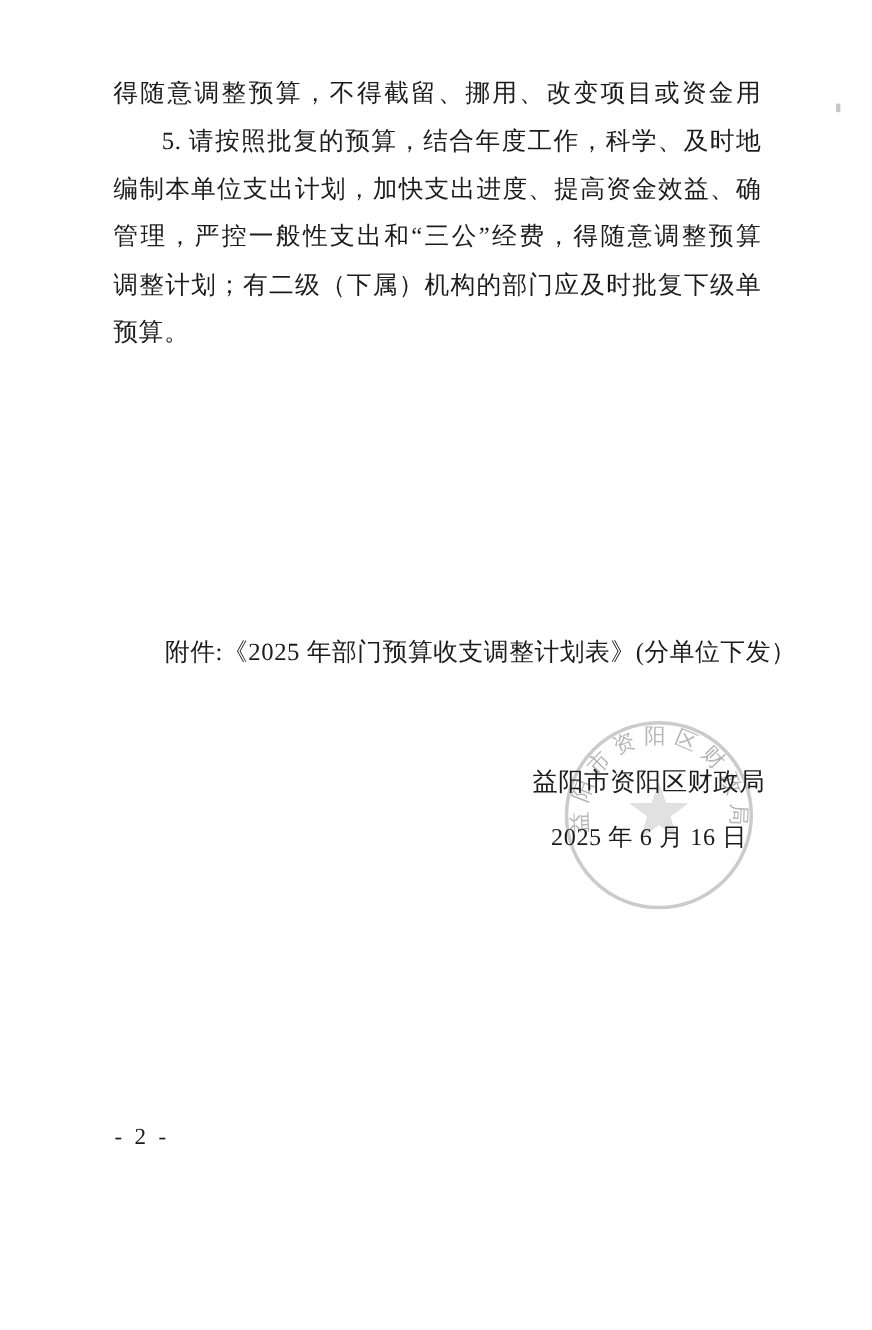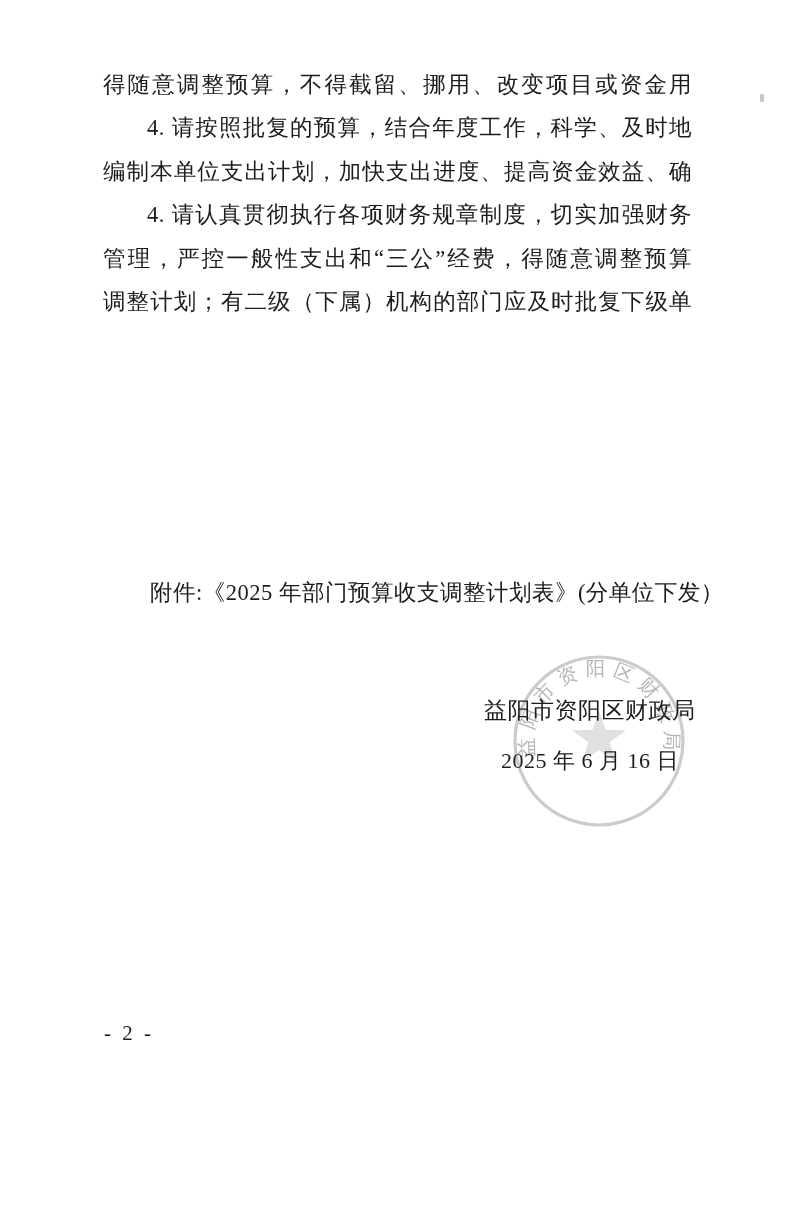--- a/index.html
+++ b/index.html
@@ -99,25 +99,25 @@
         <textPath href="#sealArcTop" startOffset="50%" text-anchor="middle">益阳市资阳区财政局</textPath>
       </text>
       <text font-size="8" fill="#b5b5b5" letter-spacing="2.5" font-family="DejaVu Sans Mono, monospace">
         <textPath href="#sealArcBottom" startOffset="50%" text-anchor="middle">309000-6-450</textPath>
       </text>
     </g>
   </svg>
 
   <div class="body-text">
     <div class="bline full">得随意调整预算，不得截留、挪用、改变项目或资金用途。</div>
-    <div class="bline full indent">4. 请按照批复的预算，结合年度工作，科学、及时地</div>
+    <div class="bline full indent">5. 请按照批复的预算，结合年度工作，科学、及时地</div>
     <div class="bline full">编制本单位支出计划，加快支出进度、提高资金效益、确保</div>
-    <div class="bline full indent">4. 请认真贯彻执行各项财务规章制度，切实加强财务</div>
     <div class="bline full">管理，严控一般性支出和“三公”经费，得随意调整预算</div>
     <div class="bline full">调整计划；有二级（下属）机构的部门应及时批复下级单位</div>
+    <div class="bline short">预算。</div>
   </div>
 
   <div class="attachment">附件:《2025 年部门预算收支调整计划表》(分单位下发）</div>
 
   <div class="signer">益阳市资阳区财政局</div>
   <div class="issue-date">2025 年 6 月 16 日</div>
 
   <div class="page-num">- 2 -</div>
 
 </div>

